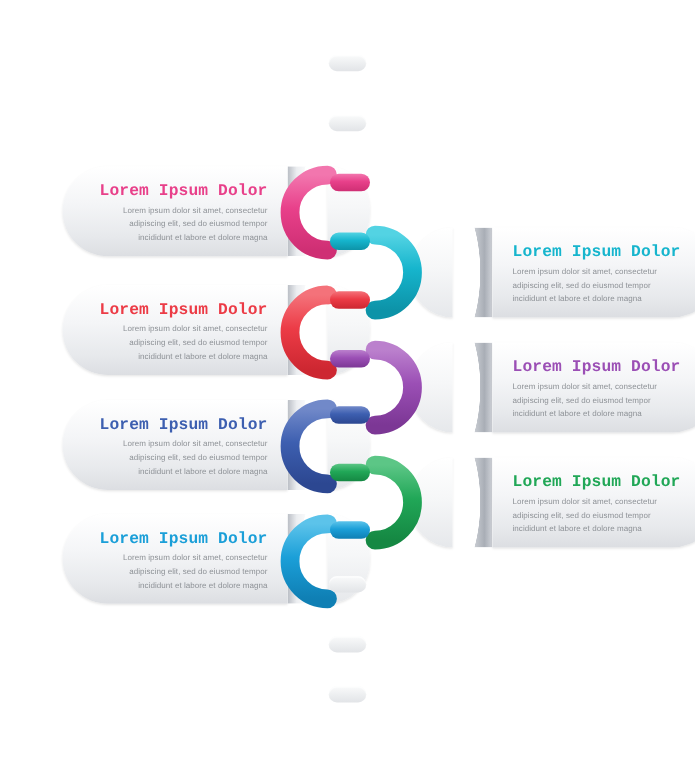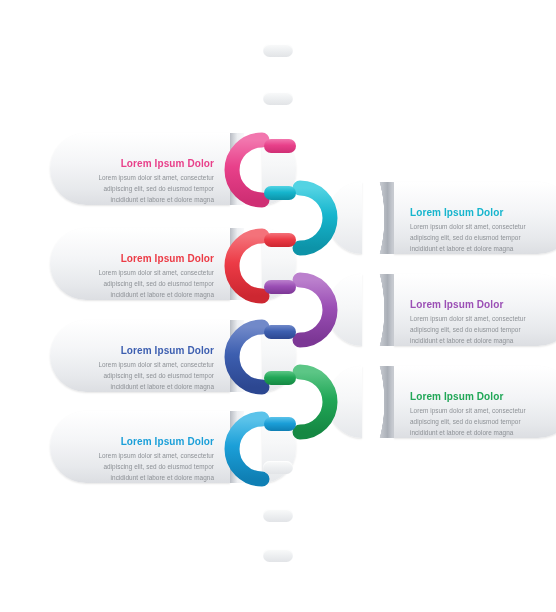--- a/index.html
+++ b/index.html
@@ -28,22 +28,23 @@
     border-radius:36px 0 0 36px;
     padding:9px 16px 9px 22px;
     text-align:right;
   }
   .panel.right .body{
     border-radius:0 36px 36px 0;
     padding:9px 22px 9px 16px;
     text-align:left;
   }
   .panel .txt-h{
-    font-size:10px;font-weight:bold;letter-spacing:.1px;
-    margin:16px 0 3px 0;
+    font-size:13px;font-weight:bold;letter-spacing:.1px;
+    margin:3px 0 3px 0;
+    font-family:Liberation Mono, monospace;
   }
   .panel .txt-l{
     font-size:6.4px;color:#8d9196;line-height:1.72;
     letter-spacing:.05px;
   }
 
   
   .ribbon{
     position:relative;width:46px;flex:0 0 46px;
     background:linear-gradient(90deg,#b9bdc4 0%,#eceef1 16%,#fbfbfc 34%,#d5d8dd 62%,#a9aeb6 86%,#cfd2d8 100%);

